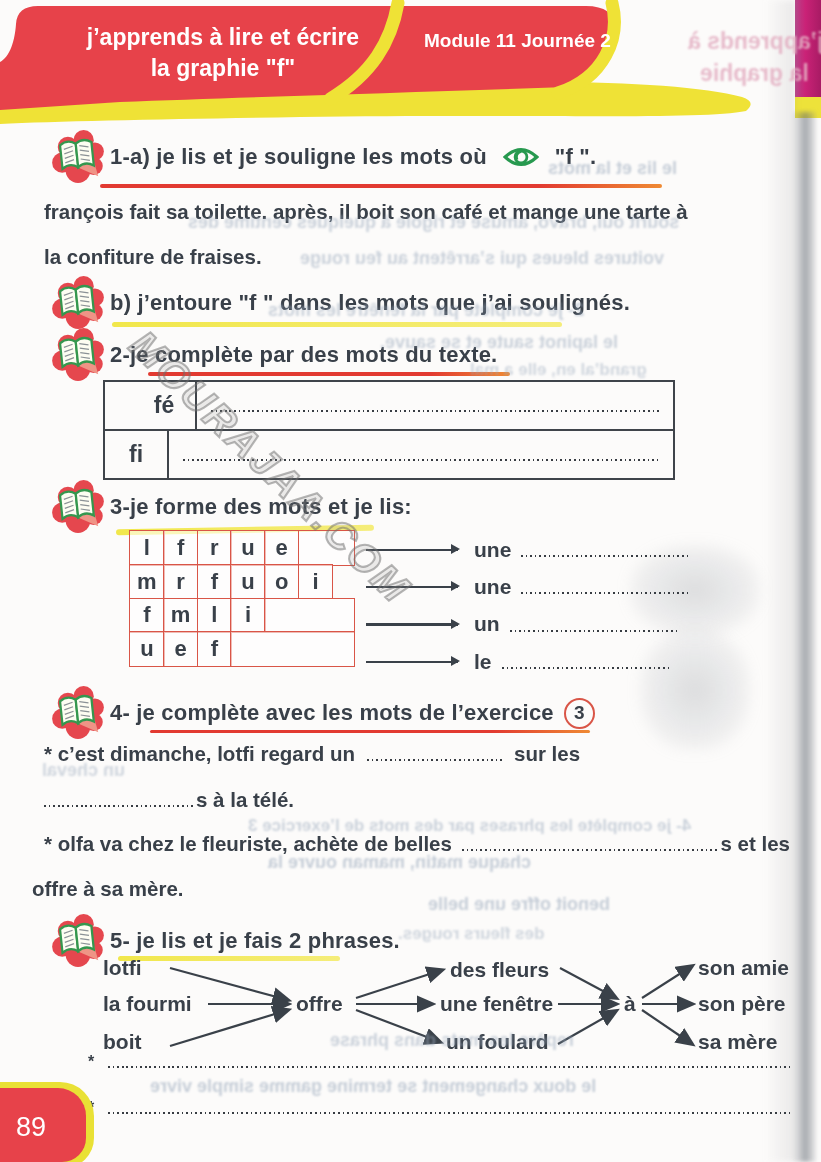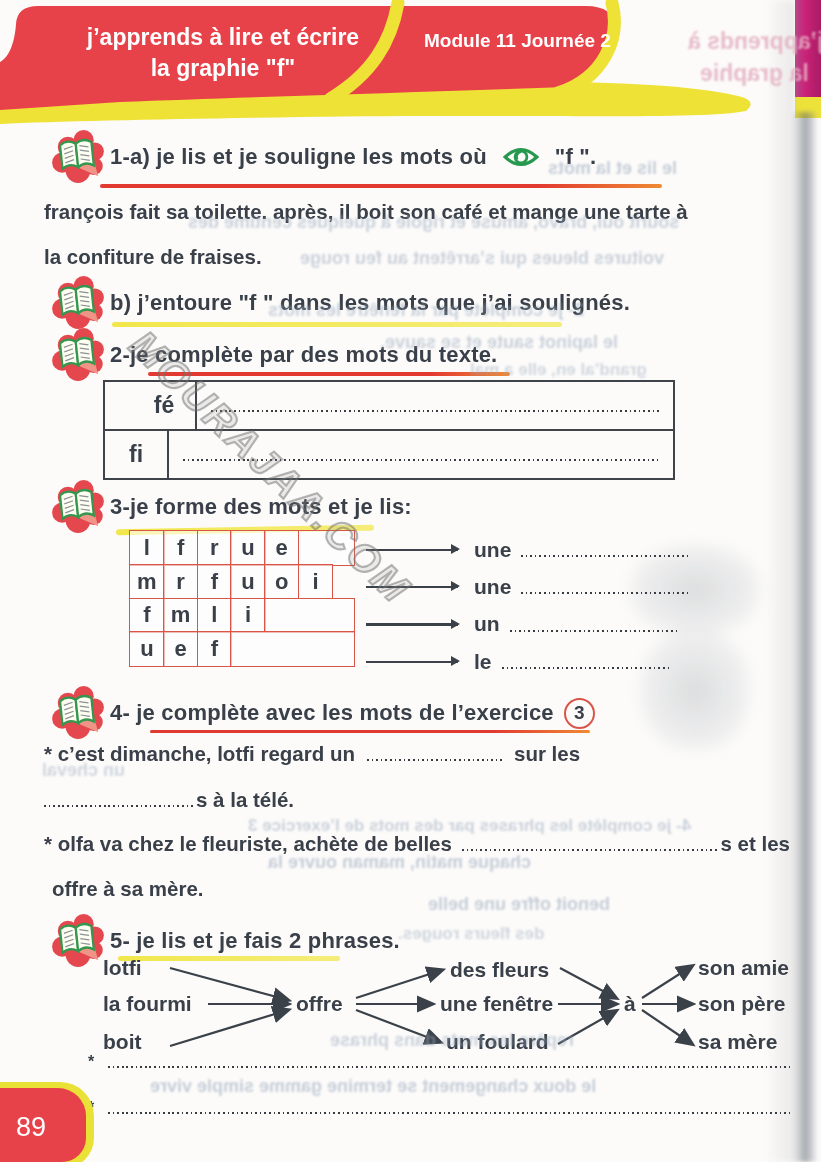--- a/index.html
+++ b/index.html
@@ -306,21 +306,21 @@
 </div>
 <div class="line" style="left:44px;top:788px;">
   <span class="dots" style="width:152px;"></span>
   <span>s à la télé.</span>
 </div>
 <div class="line" style="left:44px;top:832px;width:746px;">
   <span>* olfa va chez le fleuriste, achète de belles</span>
   <span class="dots" style="flex:1;margin-left:10px;"></span>
   <span>s et les</span>
 </div>
-<div class="line" style="left:52px;top:877px;">offre à sa mère.</div>
+<div class="line" style="left:32px;top:877px;">offre à sa mère.</div>
 
 <div class="heading" style="top:914px;">
   <span class="book-icon">
     <svg viewBox="0 0 46 48" width="52" height="54">
       <g fill="#e5474e">
         <circle cx="14" cy="15" r="9"></circle>
           <circle cx="28" cy="9" r="9"></circle>
           <circle cx="38" cy="19" r="8"></circle>
         <circle cx="9" cy="29" r="9"></circle>
           <circle cx="23" cy="36" r="11"></circle>

